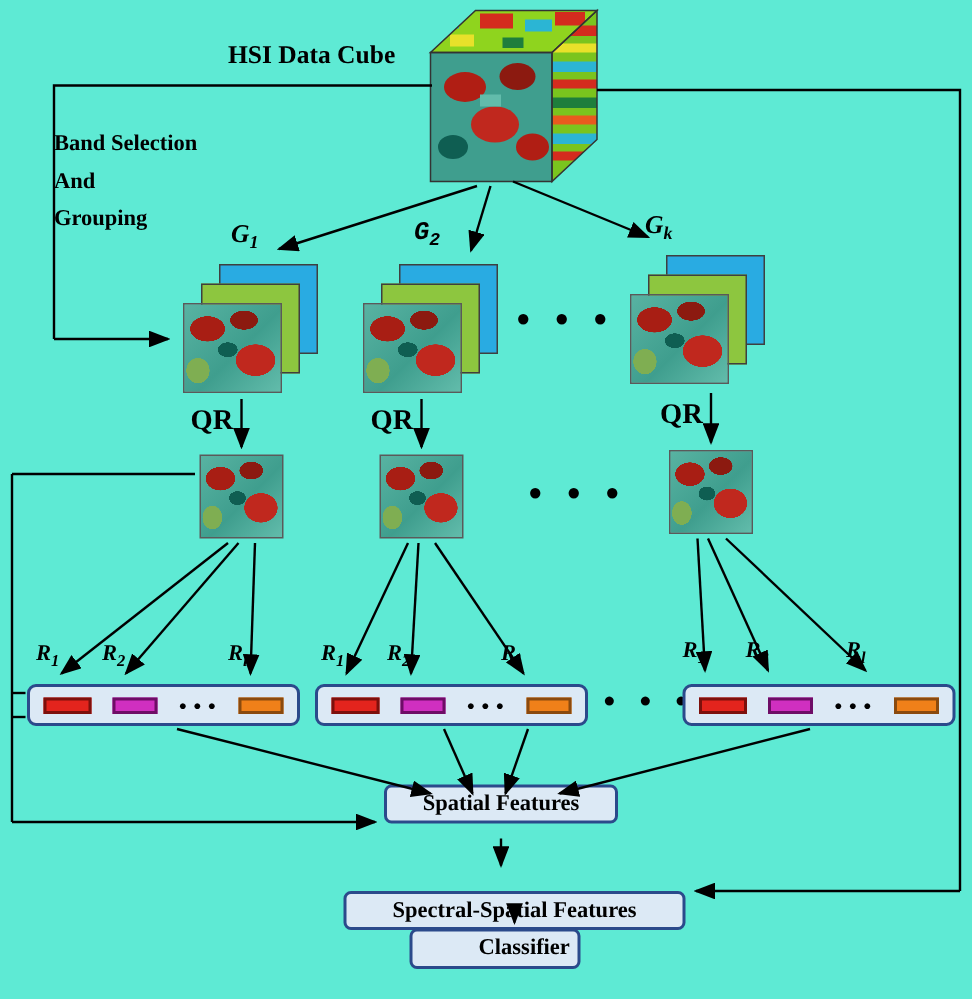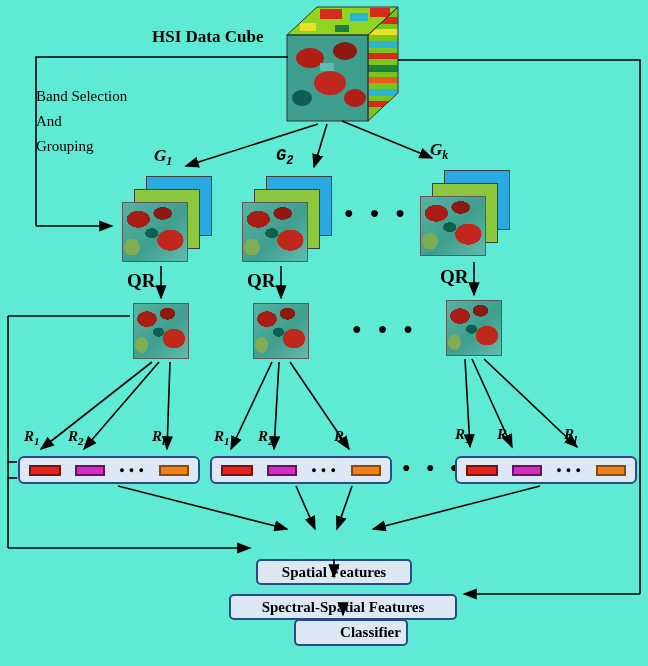--- a/index.html
+++ b/index.html
@@ -2,21 +2,21 @@
 <html style="--box-fill: #dce9f5; --box-border: #2b4a8b; --bar-red: #e3241d; --bar-magenta: #d02fc0; --bar-orange: #f08019; --layer-cyan: #29abe2; --layer-green: #8dc63f;"><head>
 <meta charset="utf-8">
 <style>
   html,body { margin:0; padding:0; background:#fff; }
   .canvas {
     position:relative; width:648px; height:666px; background:#5eead4;
     font-family:"Liberation Serif", serif; color:#000; overflow:hidden;
   }
   .abs { position:absolute; }
   .overlay { position:absolute; left:0; top:0; z-index:6; pointer-events:none; }
-  .lbl { font-weight:normal; font-size:15px; line-height:25px; }
+  .lbl { font-weight:bold; font-size:15px; line-height:25px; }
   .lbl2 { font-weight:bold; font-size:15px; line-height:22px; }
   .title { font-weight:bold; font-size:17px; }
   .math { font-weight:bold; font-style:italic; font-size:17px; }
   .math sub { font-size:12px; font-style:italic; }
   .qr { font-weight:bold; font-size:19px; }
   .stack { position:absolute; width:92px; height:86px; }
   .layer { position:absolute; width:66px; height:60px; border:1px solid #3f3f3f; box-sizing:border-box; }
   .layer.cyan  { left:24px; top:0;    background:var(--layer-cyan,#29abe2); }
   .layer.green { left:12px; top:13px; background:var(--layer-green,#8dc63f); }
   .layer.img   { left:0;    top:26px; }
@@ -226,20 +226,20 @@
   </div>
   <div class="fbox" style="left:455px; top:456px;">
     <span class="bar red"></span>
     <span class="bar mag"></span>
     <span class="bardots">● ● ●</span>
     <span class="bar org"></span>
   </div>
   <div class="dots" style="left:402px; top:460px; font-size:14px;">● ● ●</div>
 
 
-  <div class="bigbox" style="left:256px; top:523px; width:156px; height:26px;margin-top:36px;">Spatial Features</div>
+  <div class="bigbox" style="left:256px; top:523px; width:156px; height:26px;">Spatial Features</div>
 
 
   <div class="bigbox" style="left:229px; top:594px; width:228px; height:26px;">Spectral-Spatial Features</div>
 
-  <div class="bigbox" style="left:294px; top:619px; width:114px; height:27px;padding-left:39px;">Classifier</div>
+  <div class="bigbox" style="left:273px; top:619px; width:114px; height:27px;padding-left:39px;">Classifier</div>
 
 </div>
 
 </body></html>

